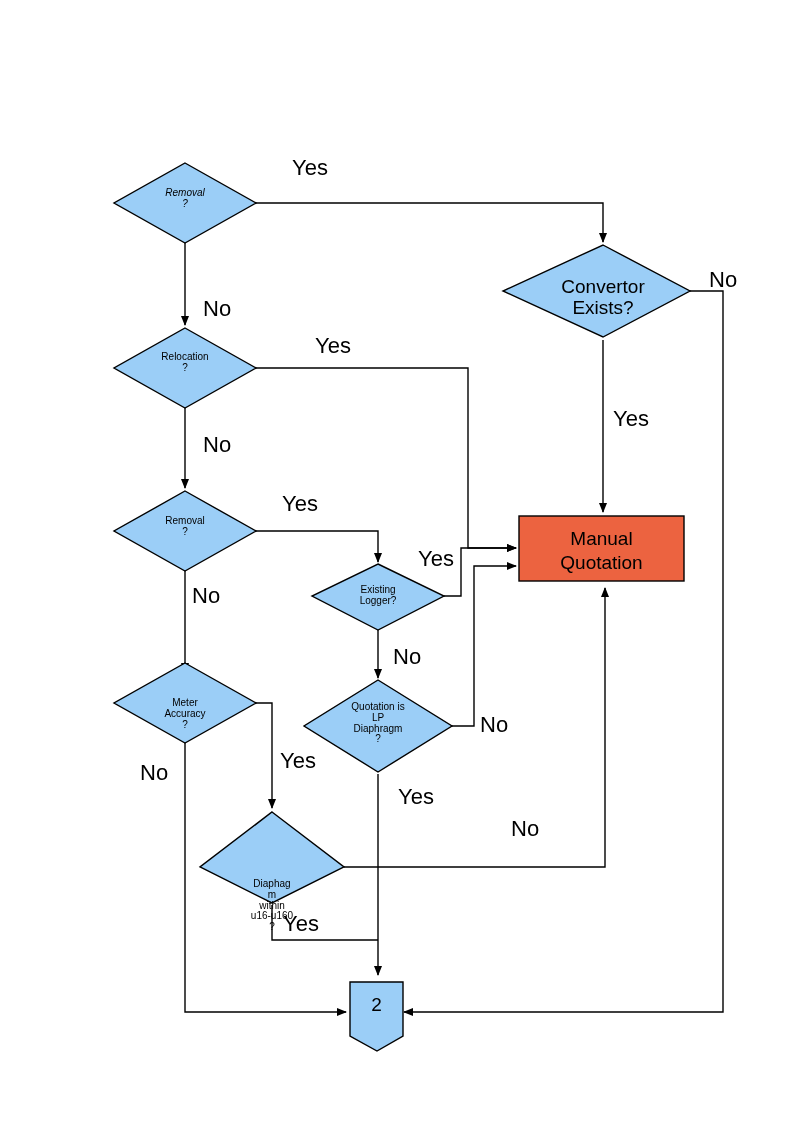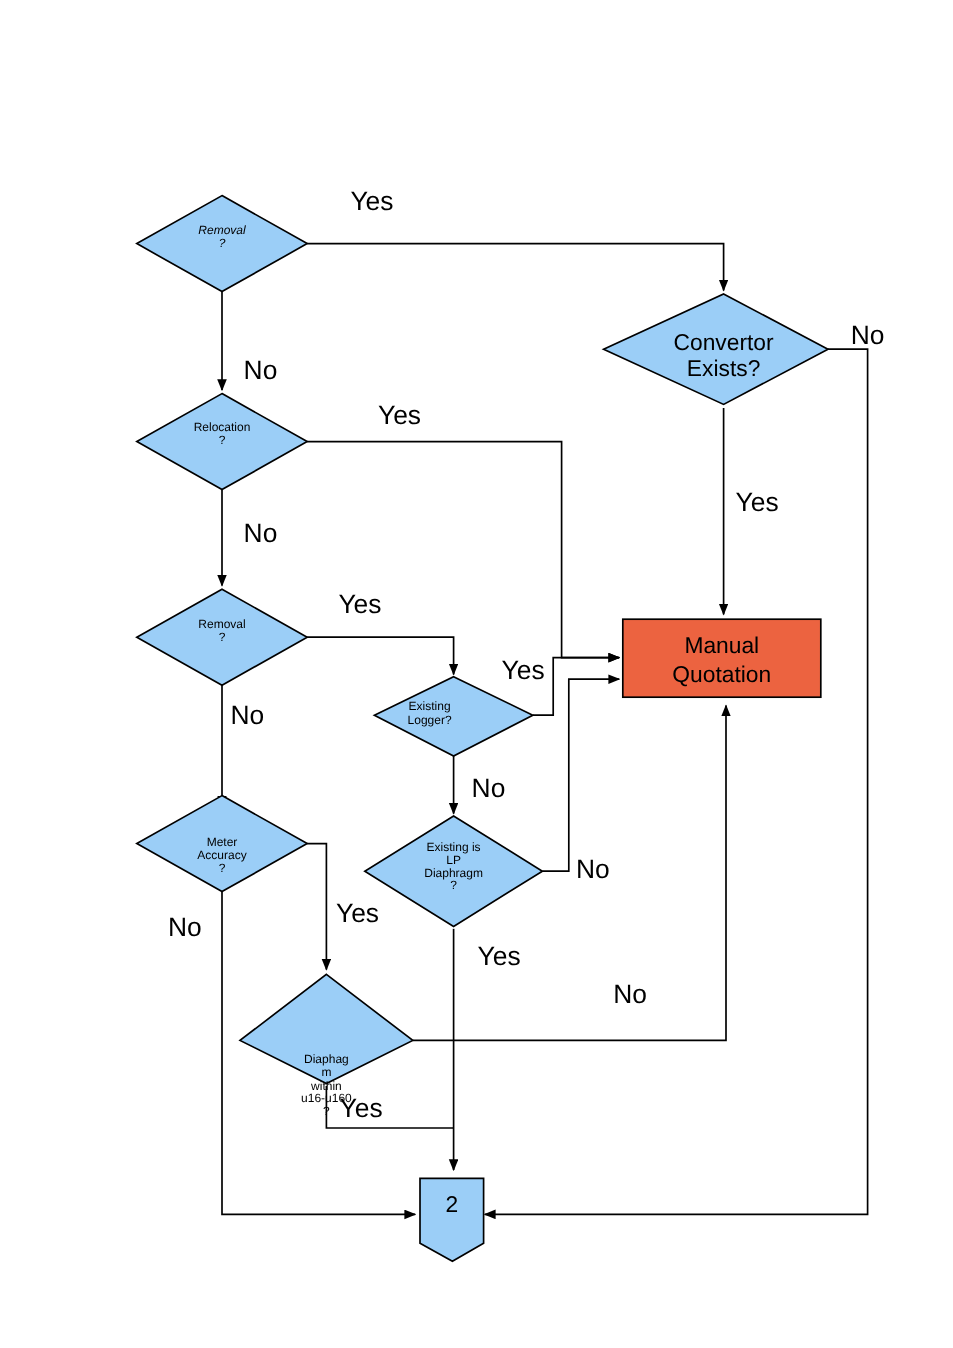--- a/index.html
+++ b/index.html
@@ -107,24 +107,24 @@
   <div class="nodelabel n-small" style="left:135px;top:516px;width:100px;">Removal
 ?</div>
 
   <div class="nodelabel n-small" style="left:135px;top:682px;width:100px;margin-top:16px;">Meter
 Accuracy
 ?</div>
 
   <div class="nodelabel n-big" style="left:523px;top:277px;width:160px;">Convertor
 Exists?</div>
 
-  <div class="nodelabel n-small" style="left:308px;top:585px;width:100px;text-align:center;">Existing
+  <div class="nodelabel n-small" style="left:328px;top:585px;width:100px;text-align:center;">Existing
 Logger?</div>
 
-  <div class="nodelabel n-small" style="left:328px;top:702px;width:100px;">Existing is
+  <div class="nodelabel n-small" style="left:328px;top:702px;width:100px;">Quotation is
 LP
 Diaphragm
 ?</div>
 
   <div class="nodelabel n-small" style="left:222px;top:879px;width:100px;">Diaphag
 m
 within
 u16-u160
 ?</div>
 

